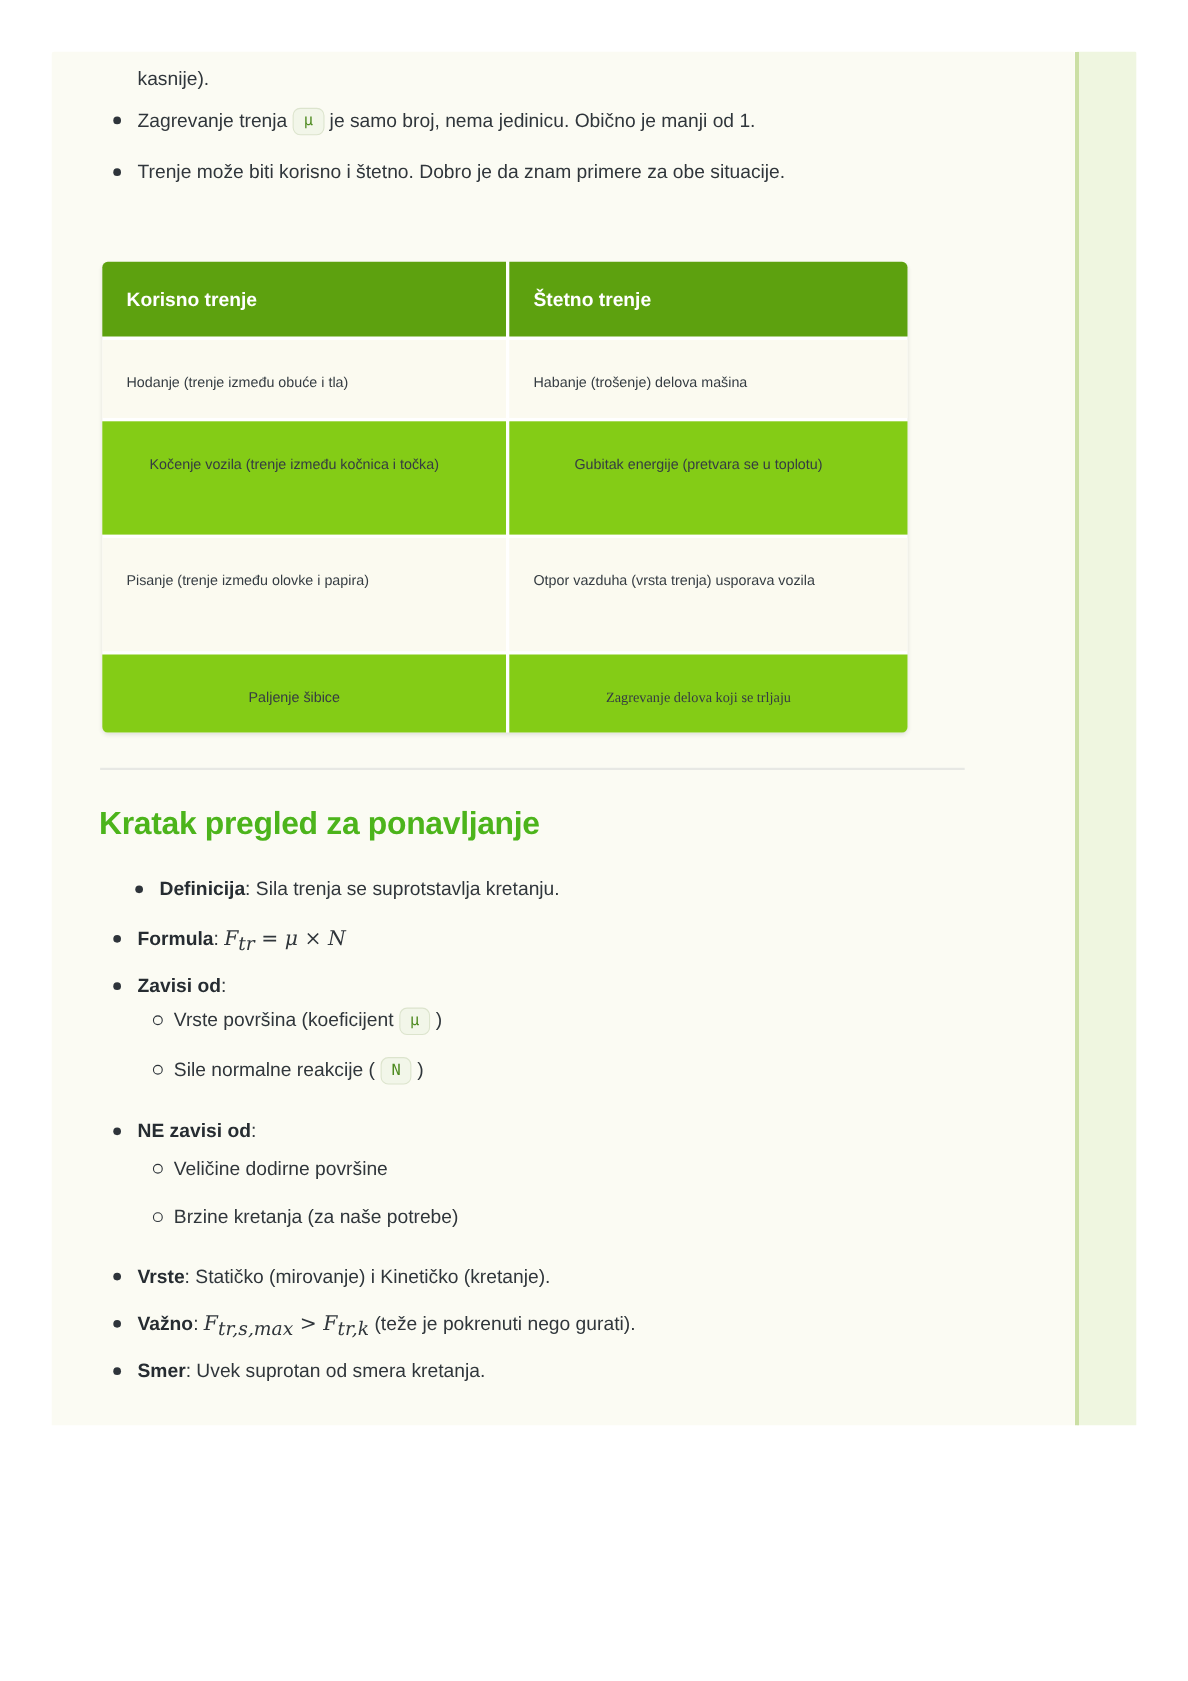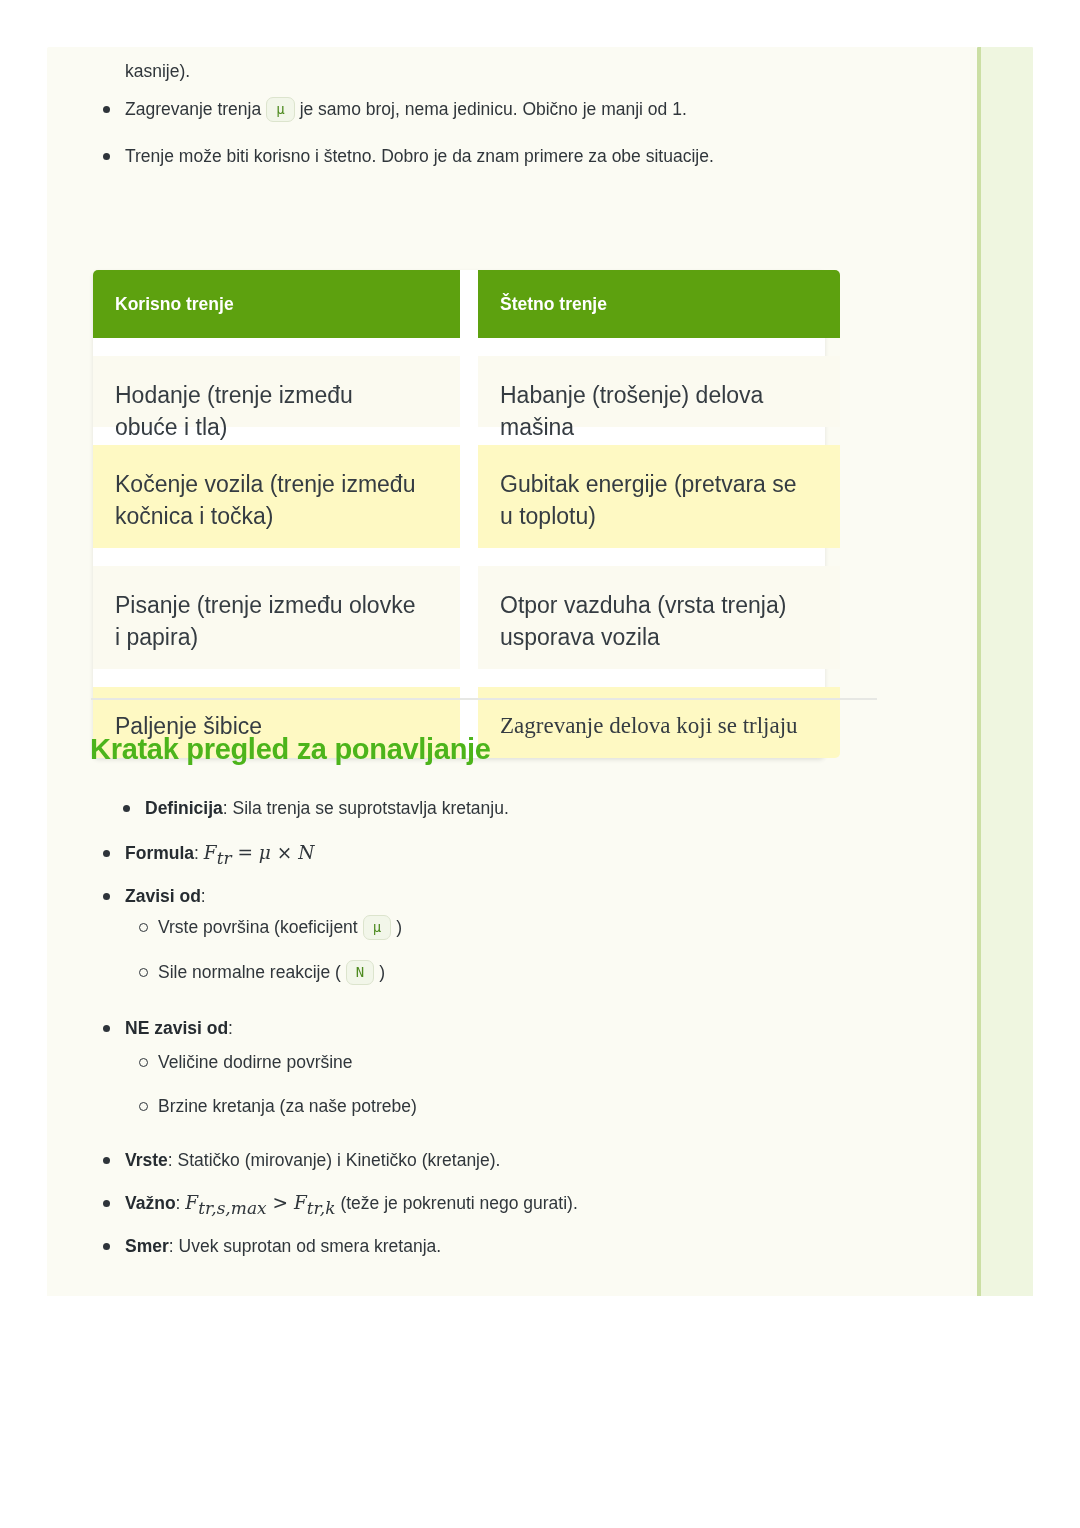--- a/index.html
+++ b/index.html
@@ -20,29 +20,29 @@
         color:#4d8a1f;background:#f2f6e9;border:1px solid #dce4cd;border-radius:7px;
         padding:2px 9px 3px;margin:0 5px;vertical-align:1px;line-height:18px;}
   .b{font-weight:700;color:#262c31;}
   .math{font-family:"DejaVu Serif",serif;font-style:italic;font-size:18.5px;color:#30363b;}
   .math sub{font-size:17px;font-style:italic;letter-spacing:0;}
   .math .op{font-style:normal;}
   
   .k-table{position:absolute;left:46px;top:191px;width:732px;background:#ffffff;
            border-radius:6px;box-shadow:0 2px 4px rgba(40,50,60,0.12);
            display:grid;grid-template-columns:367px 362px;grid-template-rows:68px 71px 103px 103px 71px;
-           gap:18px;margin-top:32px;}
+           gap:3px;}
   .k-table .hcell{background:#5da10f;color:#ffffff;font-weight:700;font-size:17.5px;
                   display:flex;align-items:center;padding-left:22px;}
   .k-table .h0{border-top-left-radius:5px;}
   .k-table .h1{border-top-right-radius:5px;}
-  .k-table .cell{font-size:23px;line-height:32px;color:#353c42;
+  .k-table .cell{font-size:13px;line-height:32px;color:#353c42;
                  padding:23px 40px 0 22px;box-sizing:border-box;}
   .row-cream{background:#fbfaf0;}
-  .row-gray{background:#fef9c3;}
+  .row-gray{background:#84cc16;text-align:center;}
   .bl{border-bottom-left-radius:5px;}
   .br{border-bottom-right-radius:5px;font-family:Liberation Serif, serif;}
   
   .divider{position:absolute;left:44px;top:651px;width:786px;height:2px;background:#e7e8e4;}
   .h2{position:absolute;left:43px;top:684px;font-size:29px;line-height:36px;font-weight:700;
       color:#4cb41b;letter-spacing:-0.3px;}
   .footer{position:absolute;top:1441px;right:68px;font-size:15px;color:#b6b8ba;}
 </style>
 </head>
 <body>

